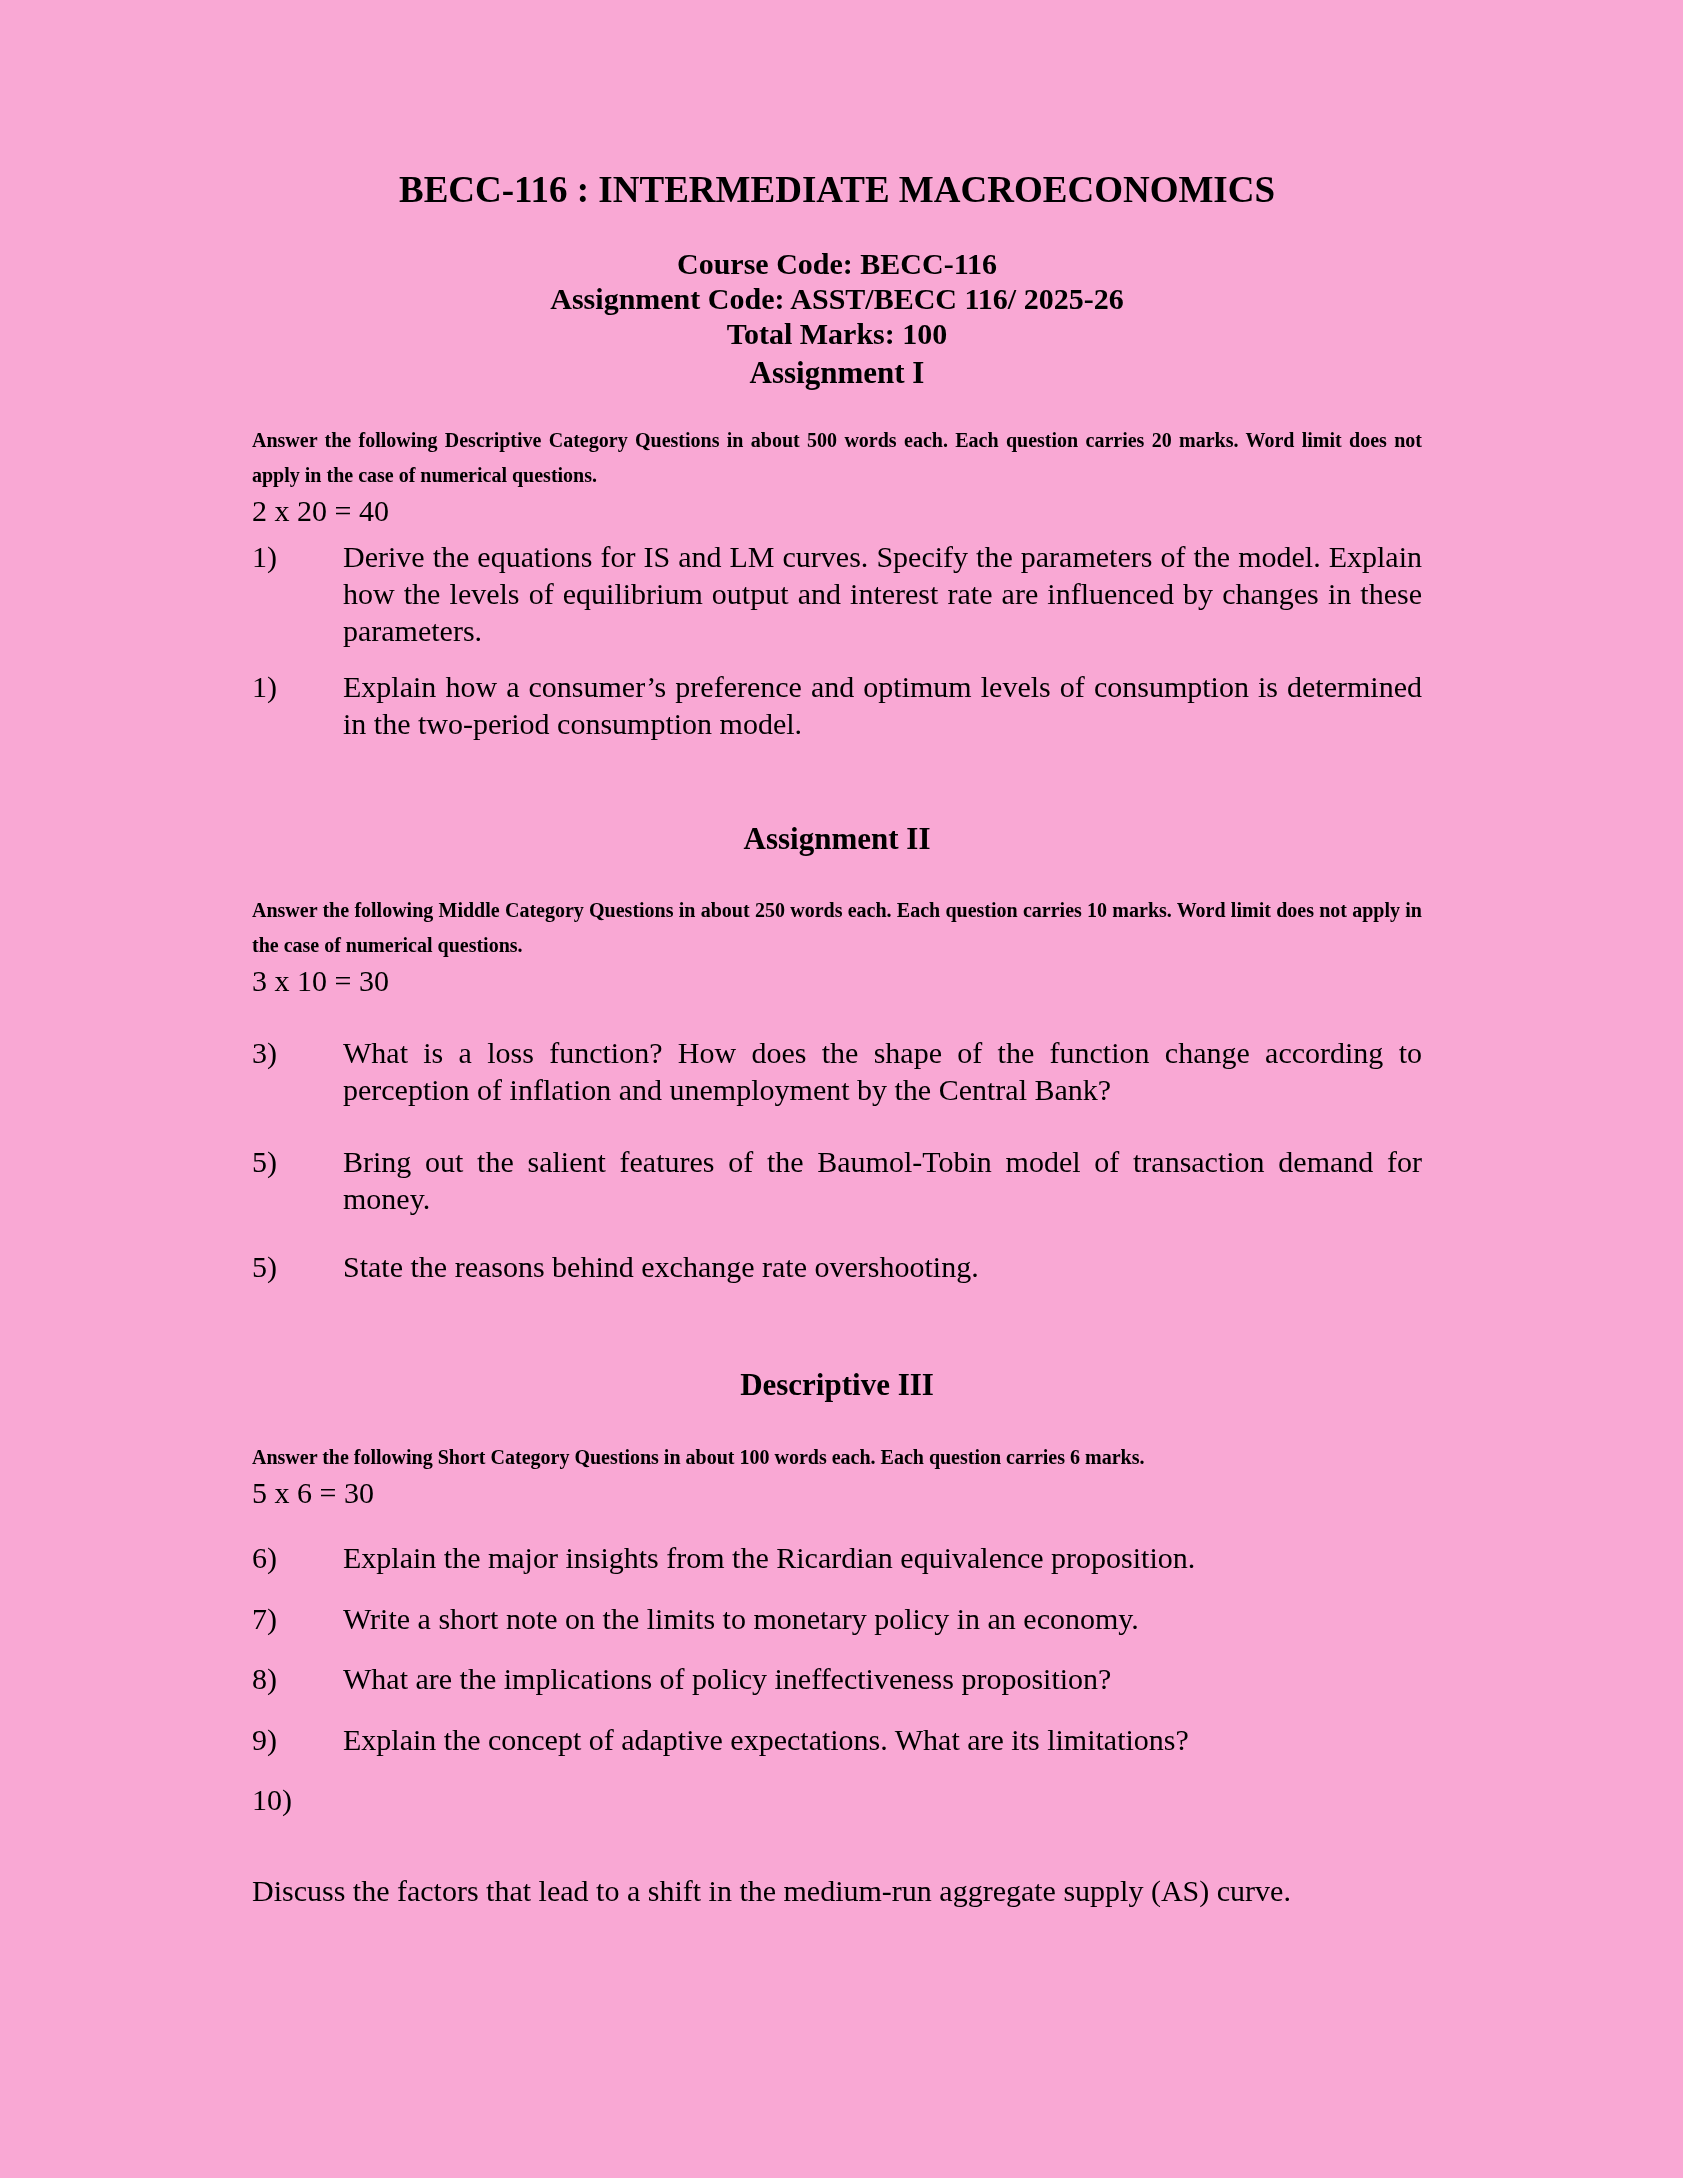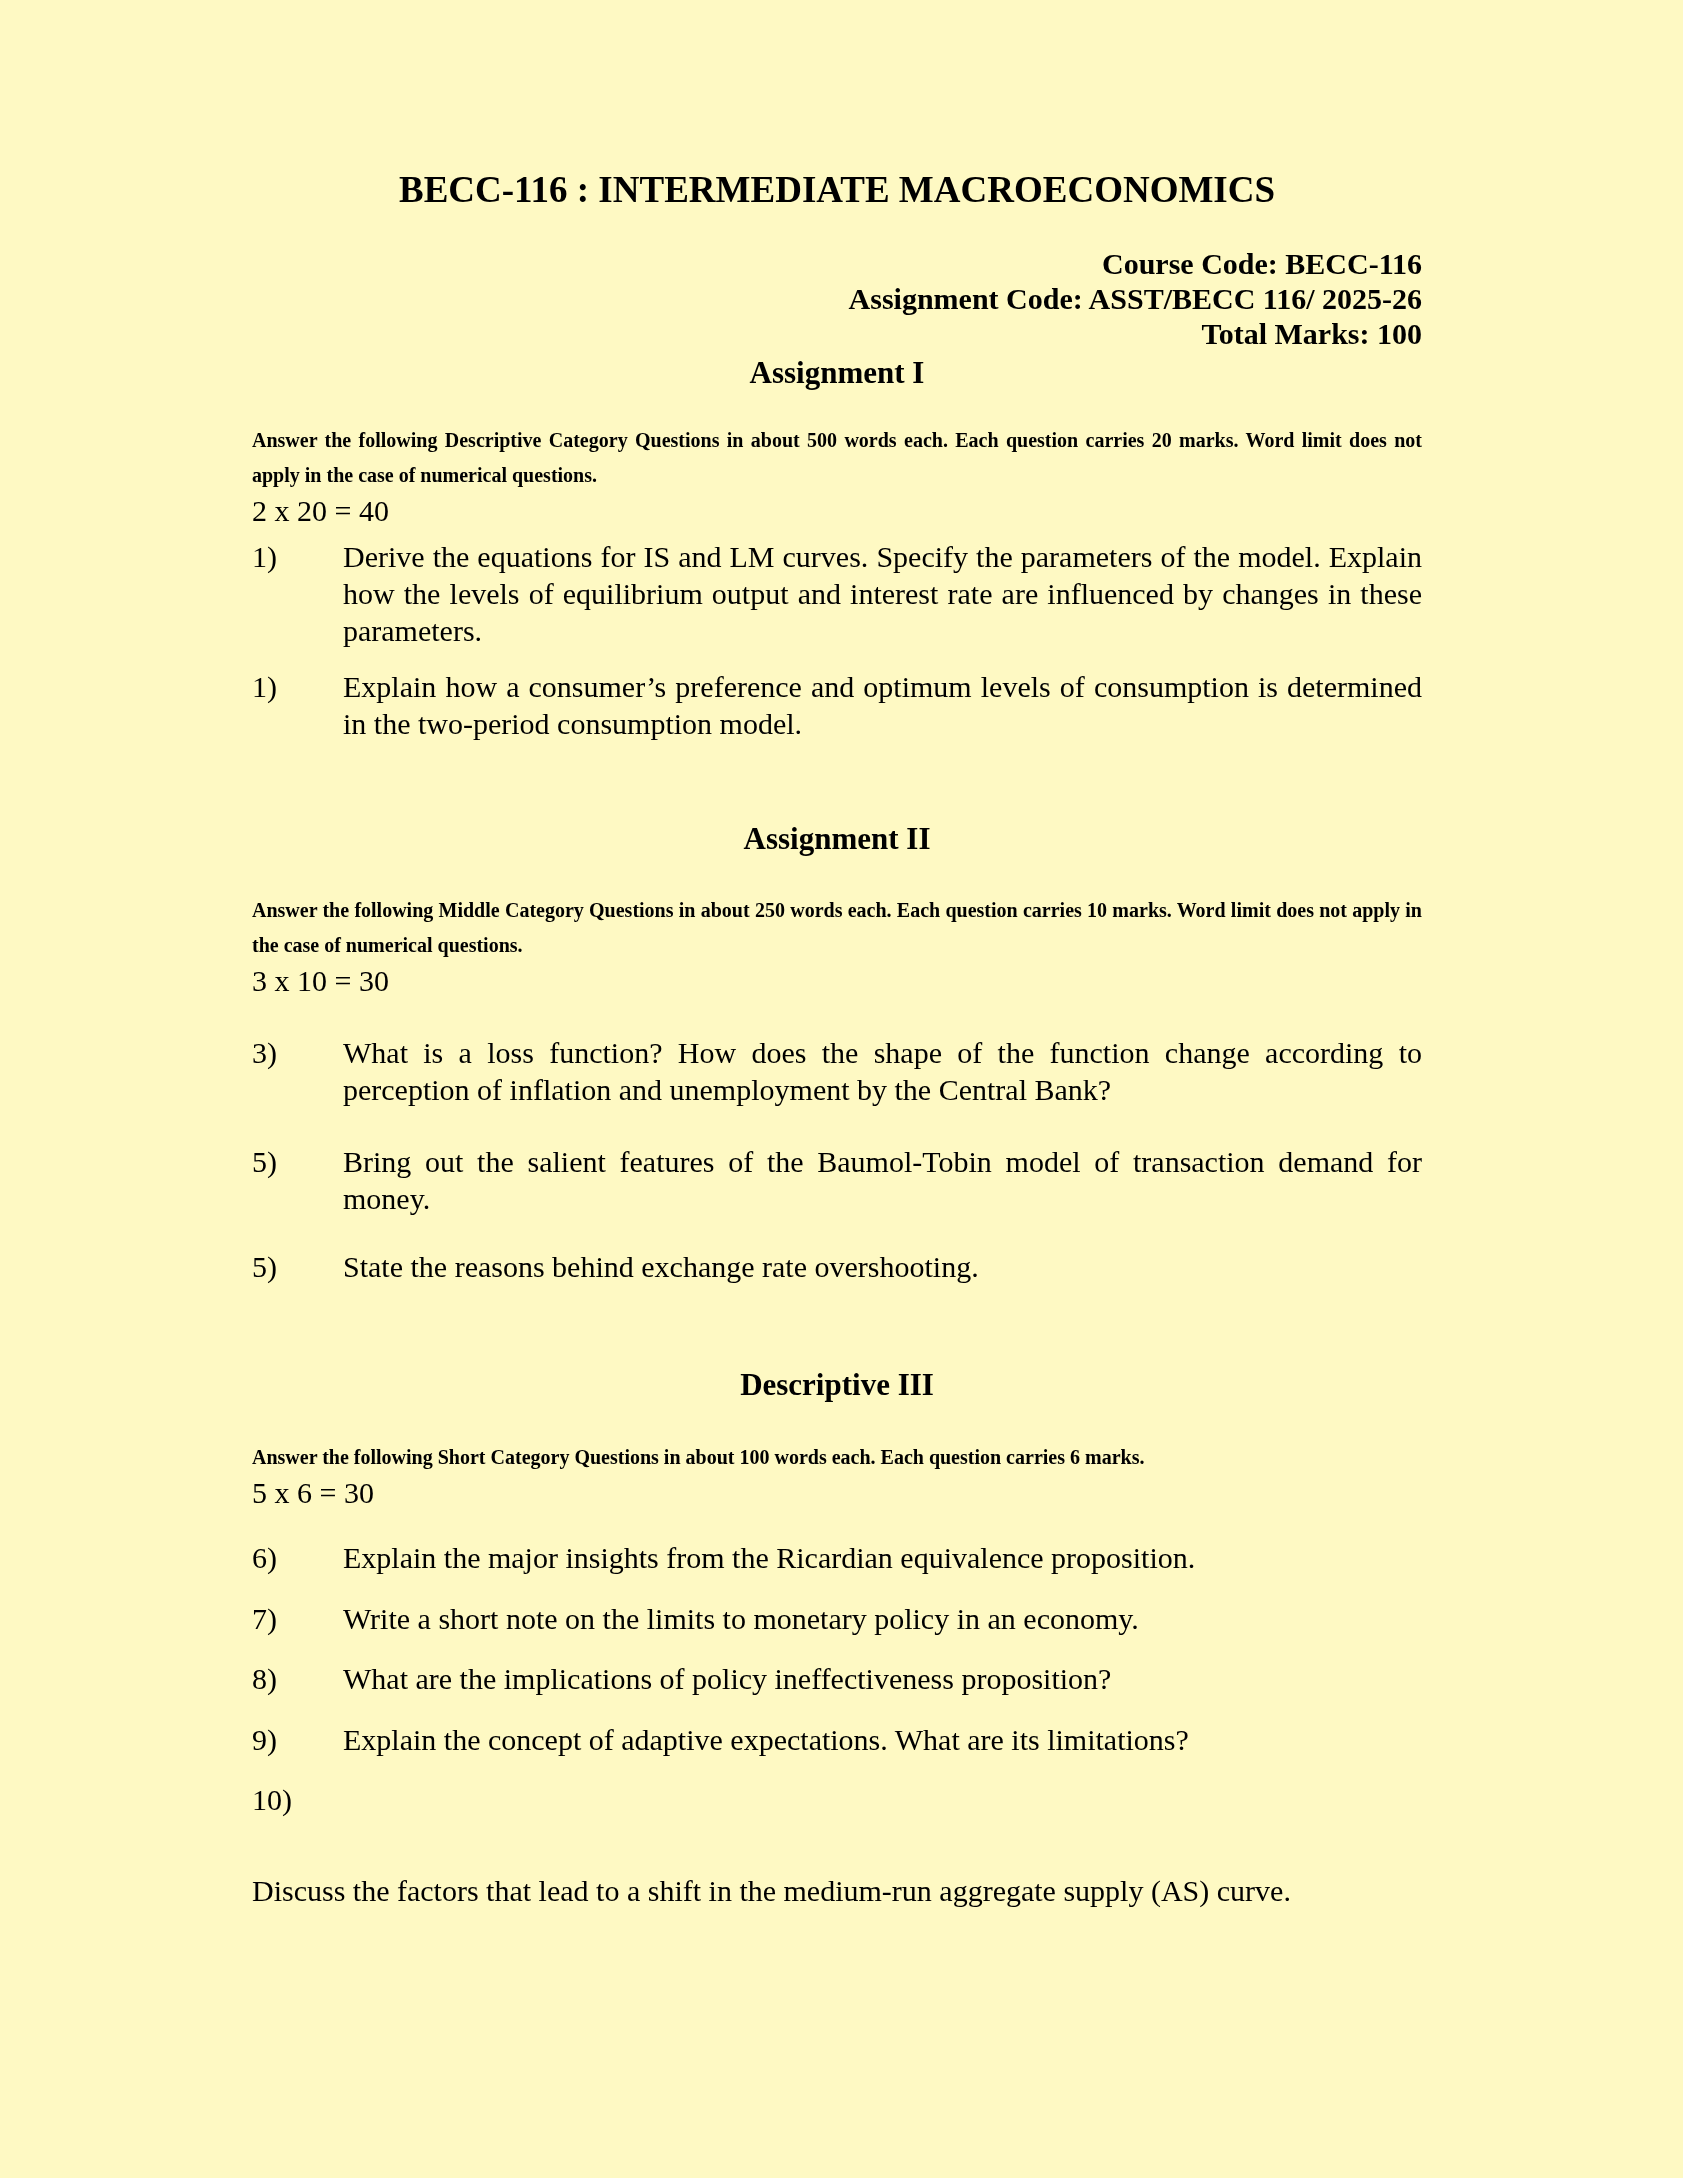--- a/index.html
+++ b/index.html
@@ -4,21 +4,21 @@
 <style>
   html, body {
     margin: 0;
     padding: 0;
     background: #ffffff;
   }
   .page {
     position: relative;
     width: 1683px;
     height: 2178px;
-    background: #fef9c3;
+    background: #f9a8d4;
     color: #000000;
     font-family: "Liberation Serif", "DejaVu Serif", serif;
     overflow: hidden;
   }
   .content {
     position: absolute;
     left: 252px;
     top: 0;
     width: 1170px;
   }
@@ -26,21 +26,21 @@
     margin-top: 168px;
     font-size: 37px;
     font-weight: bold;
     text-align: center;
     line-height: 44px;
   }
   .header-block {
     margin-top: 34px;
     font-size: 30px;
     font-weight: bold;
-    text-align: right;
+    text-align: center;
     line-height: 35px;
   }
   .section-heading {
     font-size: 31px;
     font-weight: bold;
     text-align: center;
     line-height: 40px;
   }
   .instructions {
     font-size: 20px;

